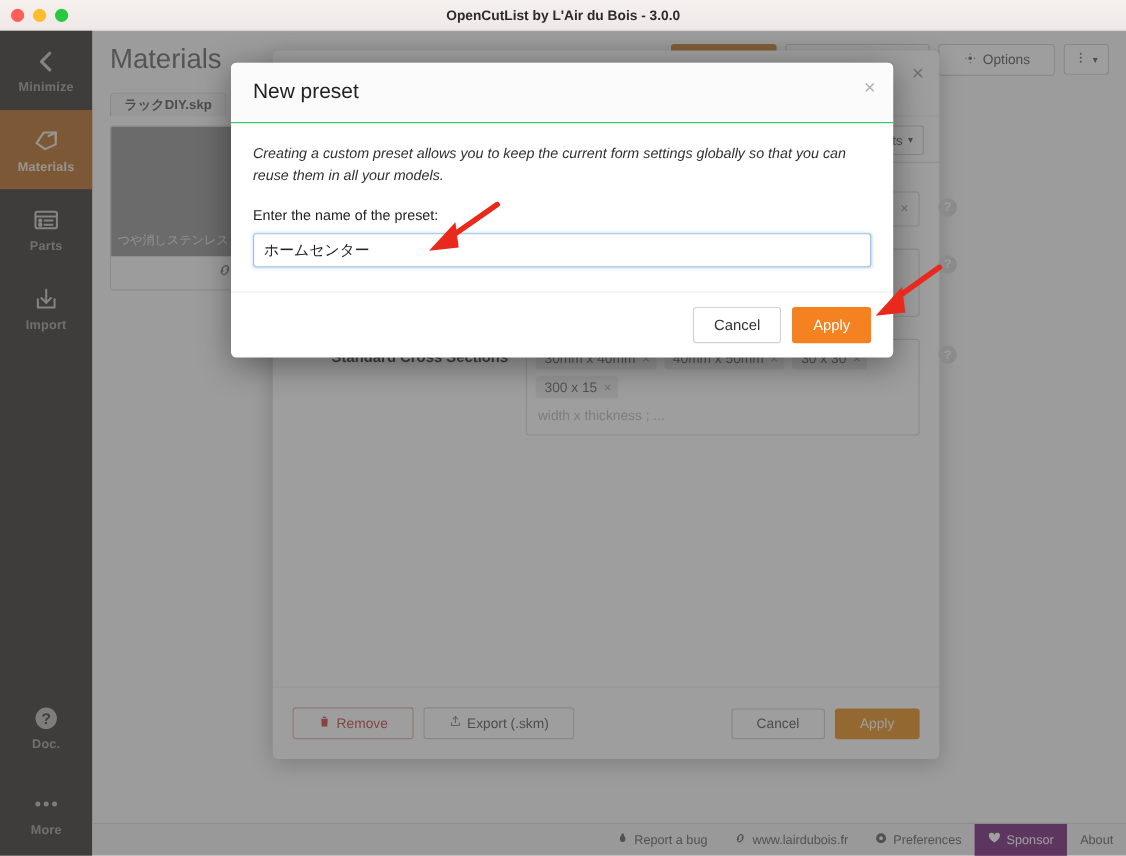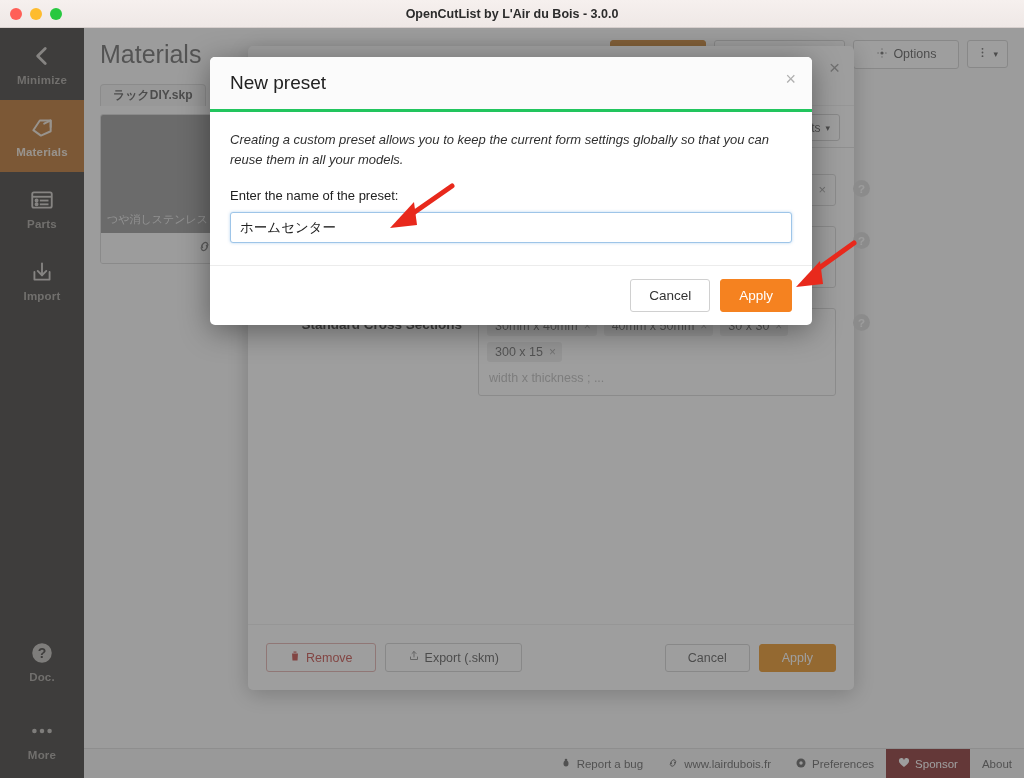--- a/index.html
+++ b/index.html
@@ -99,21 +99,21 @@
   
   .statusbar {
     position: absolute; left: 0; bottom: 0; right: 0; height: 30px;
     background: #f3f3f3; border-top: 1px solid #dcdcdc;
     display: flex; align-items: center; justify-content: flex-end;
   }
   .sb-item {
     font-size: 11.5px; color: #555; padding: 0 12px; height: 30px;
     display: inline-flex; align-items: center; gap: 5px; cursor: pointer;
   }
-  .sb-item.sponsor { background: #7f1d1d; color: #fff; }
+  .sb-item.sponsor { background: #701a75; color: #fff; }
   .sb-item svg { width: 12px; height: 12px; }
 
   
   .modal-back {
     position: absolute; left: 248px; top: 18px; width: 606px; height: 644px;
     background: #fff; border-radius: 5px;
     box-shadow: 0 4px 22px rgba(0,0,0,.28);
     display: flex; flex-direction: column;
   }
   .mb-head {
@@ -189,21 +189,21 @@
     background: rgba(78,78,78,.55);
   }
 
   
   .dlg {
     position: absolute; left: 210px; top: 57px; width: 602px;
     background: #fff; border-radius: 5px; box-shadow: 0 6px 30px rgba(0,0,0,.4);
     overflow: hidden;
   }
   .dlg-head {
-    height: 55px; background: #fbfbfb; border-bottom: 3px solid #22c55e;
+    height: 55px; background: #fbfbfb; border-bottom: 1px solid #22c55e;
     display: flex; align-items: center; padding: 10px 20px; position: relative;
   }
   .dlg-title { font-size: 19px; color: #222; }
   .dlg-close {
     position: absolute; right: 16px; top: 13px; font-size: 18px;
     color: #b0b0b0; cursor: pointer; line-height: 1;
   }
   .dlg-body { padding: 18px 20px 22px 20px; }
   .dlg-desc {
     font-size: 13px; font-style: italic; color: #303030;

